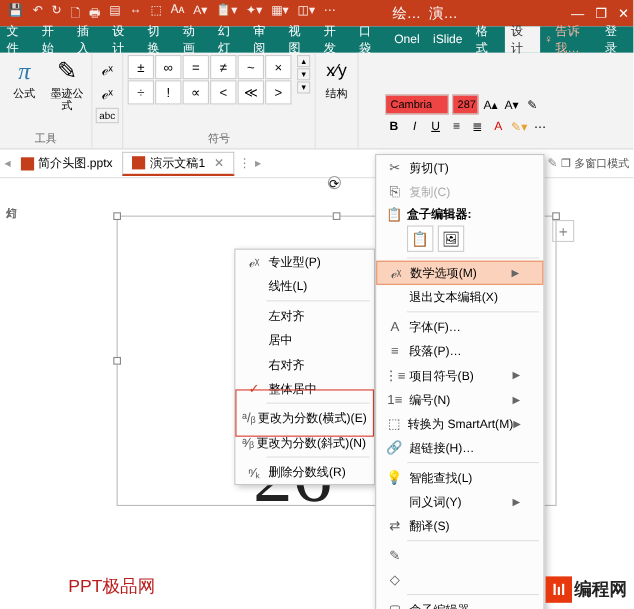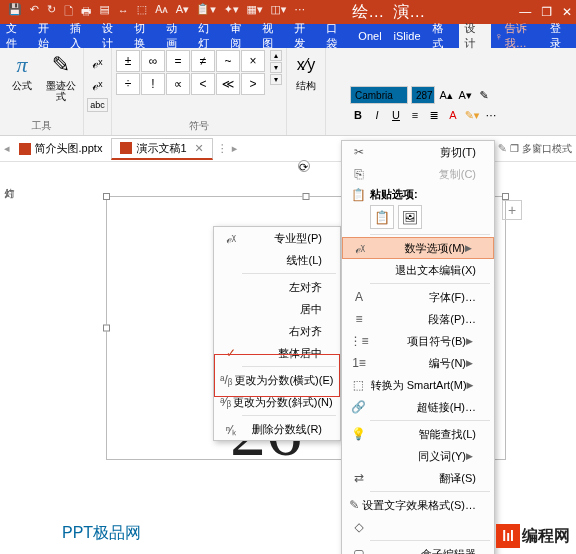--- a/index.html
+++ b/index.html
@@ -2,76 +2,76 @@
 <html><head>
 <meta charset="utf-8">
 <style>
 * { margin: 0; padding: 0; box-sizing: border-box; font-family: "Microsoft YaHei", sans-serif; }
 body { width: 576px; height: 554px; background: #fff; overflow: hidden; font-size: 11px; position: relative; }
 
 
 .titlebar { background: #c43e1c; height: 24px; display: flex; align-items: center; padding: 0 4px; }
 .titlebar .qat { display: flex; gap: 8px; padding-left: 4px; }
 .titlebar .qat span { color: #fff; font-size: 11px; opacity: 0.9; }
-.titlebar .title-text { color: #fff; margin-left: auto; margin-right: auto; font-size: 16px; }
+.titlebar .title-text { color: #fff; margin-left: auto; margin-right: auto; font-size: 13px; }
 .titlebar .win-controls { display: flex; gap: 10px; margin-left: auto; }
 .titlebar .win-controls span { color: #fff; font-size: 12px; }
 
 
-.ribbon-tabs { background: #1d4ed8; height: 24px; display: flex; align-items: center; }
+.ribbon-tabs { background: #0f766e; height: 24px; display: flex; align-items: center; }
 .ribbon-tabs .tab { color: #fff; padding: 0 6px; font-size: 11px; height: 24px; display: flex; align-items: center; cursor: pointer; }
 .ribbon-tabs .tab.active { background: #f3f3f3; color: #333; }
 .ribbon-tabs .tell-me { color: #f5b5a0; font-size: 11px; margin-left: 4px; display: flex; align-items: center; gap: 2px; }
 .ribbon-tabs .login { color: #fff; margin-left: auto; padding: 0 6px; font-size: 11px; }
 
 
 .ribbon { background: #f3f3f3; border-bottom: 1px solid #d4d4d4; height: 88px; display: flex; }
 .ribbon-group { border-right: 1px solid #e0e0e0; display: flex; flex-direction: column; justify-content: space-between; padding: 2px 4px 1px; }
 .ribbon-group-label { text-align: center; font-size: 10px; color: #666; padding-bottom: 1px; }
 .ribbon-group-content { display: flex; gap: 3px; flex: 1; align-items: flex-start; }
 
 .big-btn { display: flex; flex-direction: column; align-items: center; width: 36px; cursor: pointer; }
 .big-btn .icon-box { font-size: 22px; height: 30px; display: flex; align-items: center; justify-content: center; }
 .big-btn .lbl { font-size: 10px; text-align: center; line-height: 11px; }
 
 .symbol-grid { display: grid; grid-template-columns: repeat(6, 24px); grid-template-rows: repeat(2, 22px); gap: 1px; }
 .symbol-grid .sym { border: 1px solid #ccc; background: #fff; display: flex; align-items: center; justify-content: center; font-size: 12px; cursor: pointer; }
 
 .font-group { padding: 4px 6px; }
 .font-row { display: flex; gap: 3px; align-items: center; margin-bottom: 3px; }
-.font-combo { border: 1px solid #ccc; background: #0369a1; height: 18px; padding: 0 4px; font-size: 10px; display: flex; align-items: center; }
+.font-combo { border: 1px solid #ccc; background: #ef4444; height: 18px; padding: 0 4px; font-size: 10px; display: flex; align-items: center; }
 .font-name { width: 58px; }
 .font-size { width: 24px; }
 .font-btn { width: 16px; height: 16px; display: flex; align-items: center; justify-content: center; font-size: 11px; cursor: pointer; }
 
 
 .doc-tabs { height: 26px; background: #fff; border-bottom: 1px solid #e0e0e0; display: flex; align-items: center; padding: 0 4px; }
 .doc-tab { display: flex; align-items: center; gap: 4px; padding: 2px 8px; border: 1px solid transparent; font-size: 11px; cursor: pointer; }
 .doc-tab.active { border: 1px solid #ccc; border-bottom: 2px solid #c43e1c; background: #fff; }
 .doc-tab .pp-icon { width: 12px; height: 12px; background: #c43e1c; display: inline-block; }
 .doc-tab .close { margin-left: 4px; color: #888; }
 .doc-tabs .spacer { flex: 1; }
 .multi-window { font-size: 10px; color: #555; display: flex; align-items: center; gap: 3px; }
 .side-label { position: absolute; left: 2px; top: 180px; writing-mode: vertical-rl; font-size: 10px; color: #666; }
 .rotate-handle { position: absolute; left: 50%; top: -20px; transform: translateX(-50%); width: 12px; height: 12px; border: 1px solid #999; border-radius: 50%; background: #fff; }
 
 .big-text { position: absolute; left: 230px; top: 390px; font-size: 72px; color: #222; font-family: serif; }
 
-.watermark { position: absolute; left: 62px; bottom: 10px; font-size: 16px; color: #0369a1; }
+.watermark { position: absolute; left: 62px; bottom: 10px; font-size: 16px; color: #b91c1c; }
 .brand { position: absolute; right: 6px; bottom: 6px; display: flex; align-items: center; gap: 2px; }
 .brand .logo { background: #e8380d; color: #fff; font-weight: bold; font-size: 14px; padding: 4px 6px; }
 .brand .txt { font-size: 16px; font-weight: bold; color: #222; }
 
 
 .context-menu { position: absolute; background: #fcfcfc; border: 1px solid #c7c7c7; box-shadow: 2px 2px 6px rgba(0,0,0,0.25); font-size: 11px; }
 .context-menu .row { display: flex; align-items: center; height: 22px; padding: 0 18px 0 6px; cursor: pointer; white-space: nowrap; }
 .context-menu .row.highlighted { background: #fbd3bd; border: 1px solid #e89368; height: 22px; }
 .context-menu .row.disabled { color: #aaa; }
 .context-menu .icon-col { width: 22px; display: flex; justify-content: center; font-size: 12px; color: #555; }
-.context-menu .label-col { flex: 1; padding-left: 2px; text-align: right; }
+.context-menu .label-col { flex: 1; padding-left: 2px; }
 .context-menu .arrow-col { width: 10px; color: #666; font-size: 9px; }
 .context-menu .sep { height: 1px; background: #e0e0e0; margin: 2px 4px 2px 28px; }
 
 .cm-left { top: 226px; left: 213px; width: 128px; }
 .cm-right { top: 140px; left: 341px; width: 154px; }
 
 .boxed-group { position: absolute; border: 1.5px solid #d93a2b; pointer-events: none; }
 .box1 { top: 354px; left: 214px; width: 126px; height: 43px; }
 
 .paste-opts { display: flex; gap: 4px; padding: 3px 0 3px 28px; }
@@ -292,21 +292,21 @@
     <span class="icon-col">✂</span>
     <span class="label-col">剪切(T)</span>
   </div>
   <div class="row disabled">
     <span class="icon-col">⎘</span>
     <span class="label-col">复制(C)</span>
   </div>
   <div class="row" style="height:auto;flex-direction:column;align-items:flex-start;padding:2px 6px 0 6px;">
     <div style="display:flex;align-items:center;">
       <span class="icon-col">📋</span>
-      <span style="font-weight:bold;">粘贴选项:</span>
+      <span style="font-weight:bold;">盒子编辑器:</span>
     </div>
   </div>
   <div class="paste-opts">
     <div class="opt">📋</div>
     <div class="opt">🖼</div>
   </div>
   <div class="sep"></div>
   <div class="row highlighted">
     <span class="icon-col">ℯᵡ</span>
     <span class="label-col">数学选项(M)</span>
@@ -354,21 +354,20 @@
     <span class="label-col">同义词(Y)</span>
     <span class="arrow-col">▶</span>
   </div>
   <div class="row">
     <span class="icon-col">⇄</span>
     <span class="label-col">翻译(S)</span>
   </div>
   <div class="sep"></div>
   <div class="row">
     <span class="icon-col">✎</span>
-    <span class="label-col">设置文字效果格式(S)…</span>
   </div>
   <div class="row">
     <span class="icon-col">◇</span>
   </div>
   <div class="sep"></div>
   <div class="row">
     <span class="icon-col">▢</span>
     <span class="label-col">盒子编辑器</span>
   </div>
 

